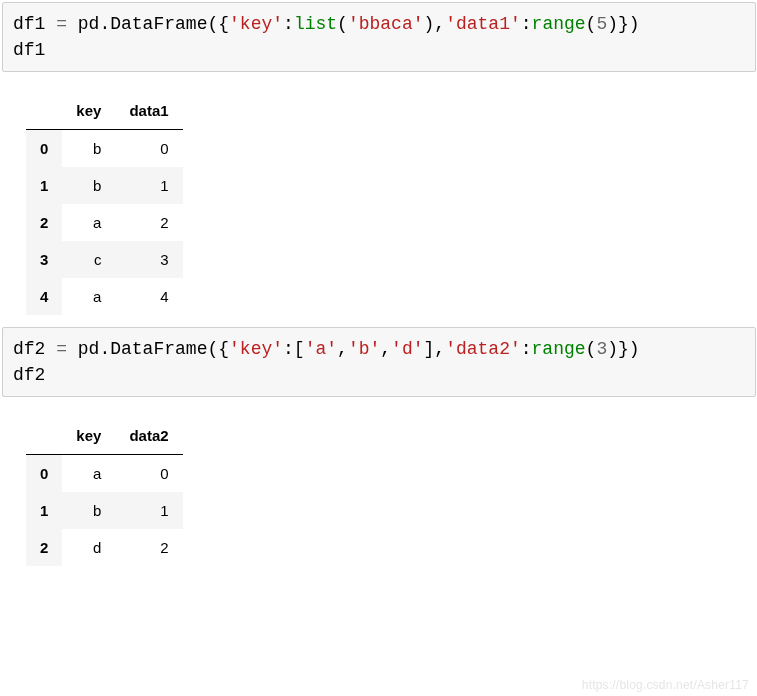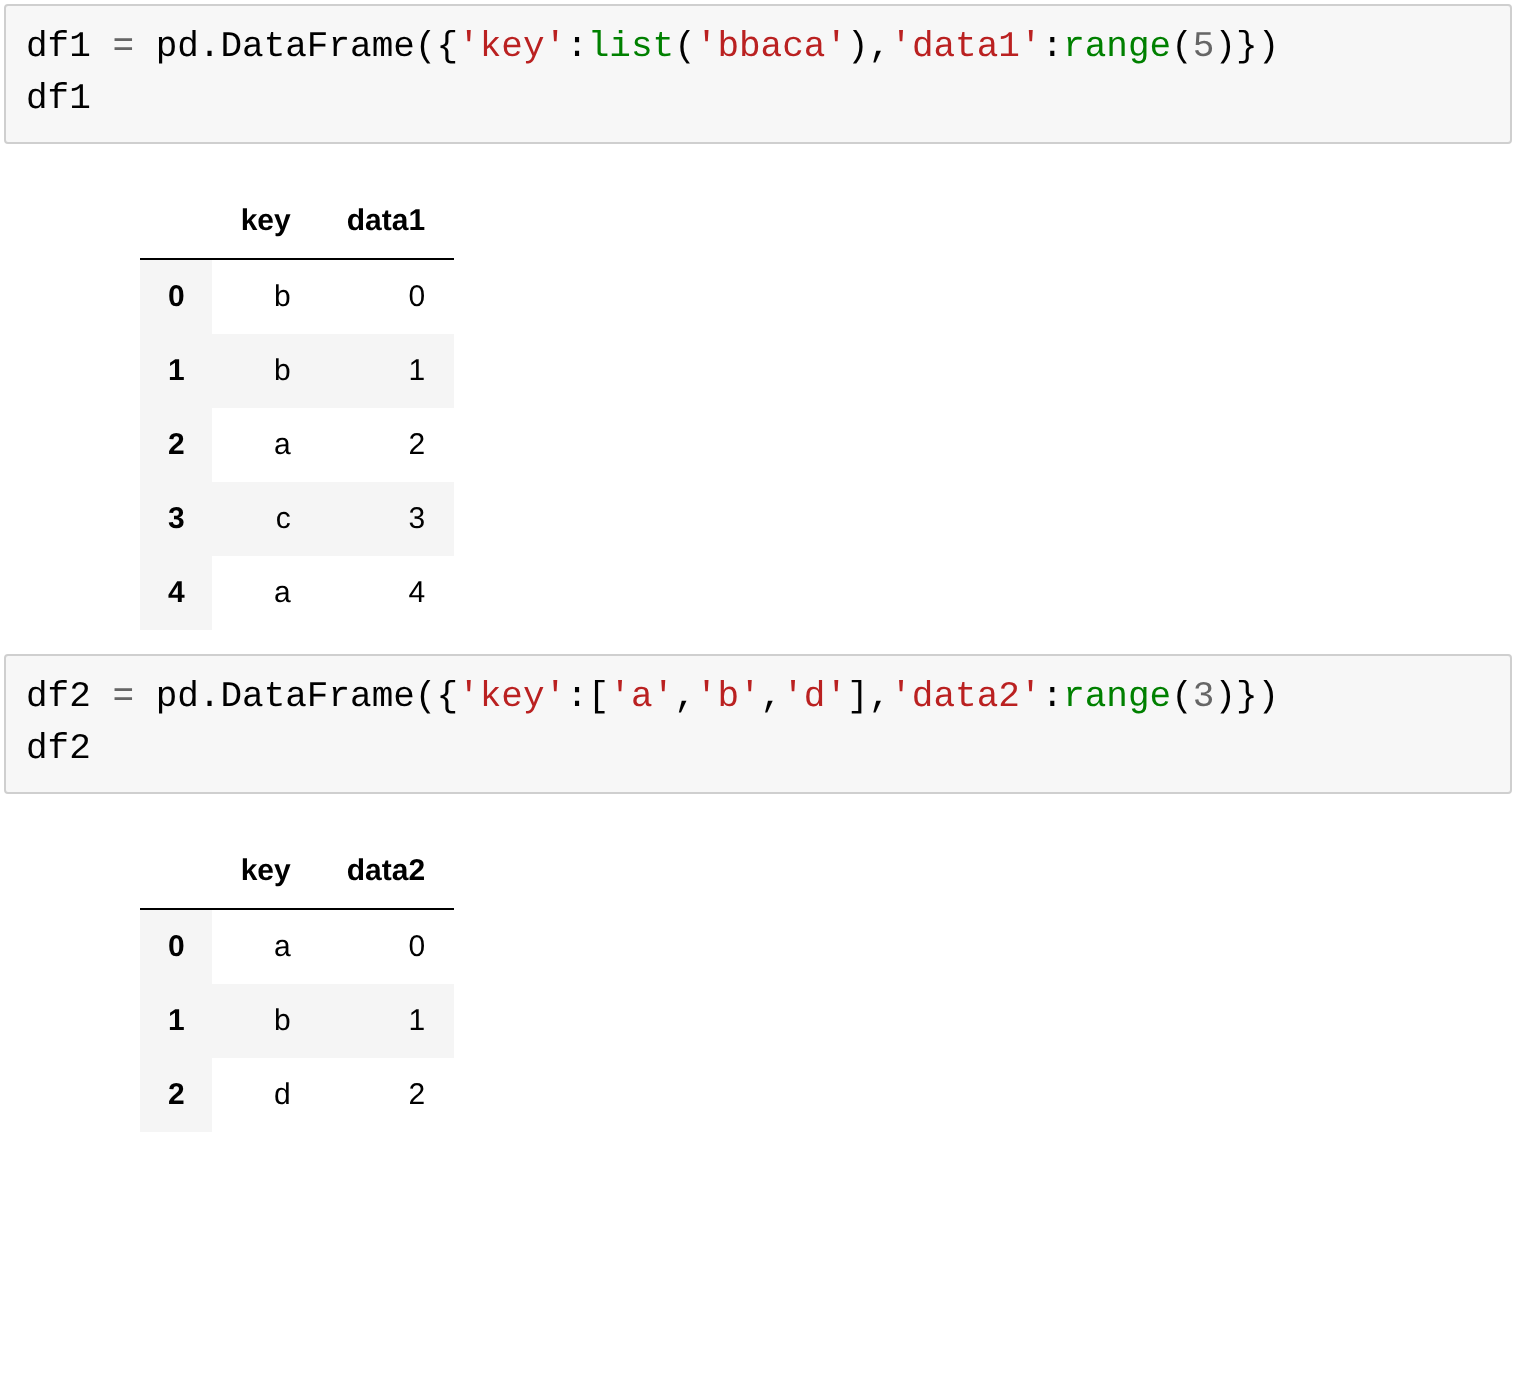--- a/index.html
+++ b/index.html
@@ -22,21 +22,20 @@
     white-space: pre;
     color: #000;
   }
   .tok-var { color: #000; }
   .tok-op { color: #666666; }
   .tok-str { color: #ba2121; }
   .tok-builtin { color: #008000; }
   .tok-num { color: #666666; }
   .out-wrap {
     padding: 18px 0 10px 26px;
-    margin-left: 44px;
   }
   .df-table {
     border-collapse: collapse;
     font-family: Arial, Helvetica, sans-serif;
     font-size: 15px;
     color: #000;
   }
   .df-table th {
     text-align: right;
     font-weight: bold;
@@ -144,14 +143,15 @@
     </tr>
     <tr>
       <td class="idx">2</td>
       <td class="val">d</td>
       <td class="val">2</td>
     </tr>
   </tbody>
 </table>
 </div>
 
+<div class="watermark">https://blog.csdn.net/Asher117</div>
 
 </div>
 
 </body></html>

